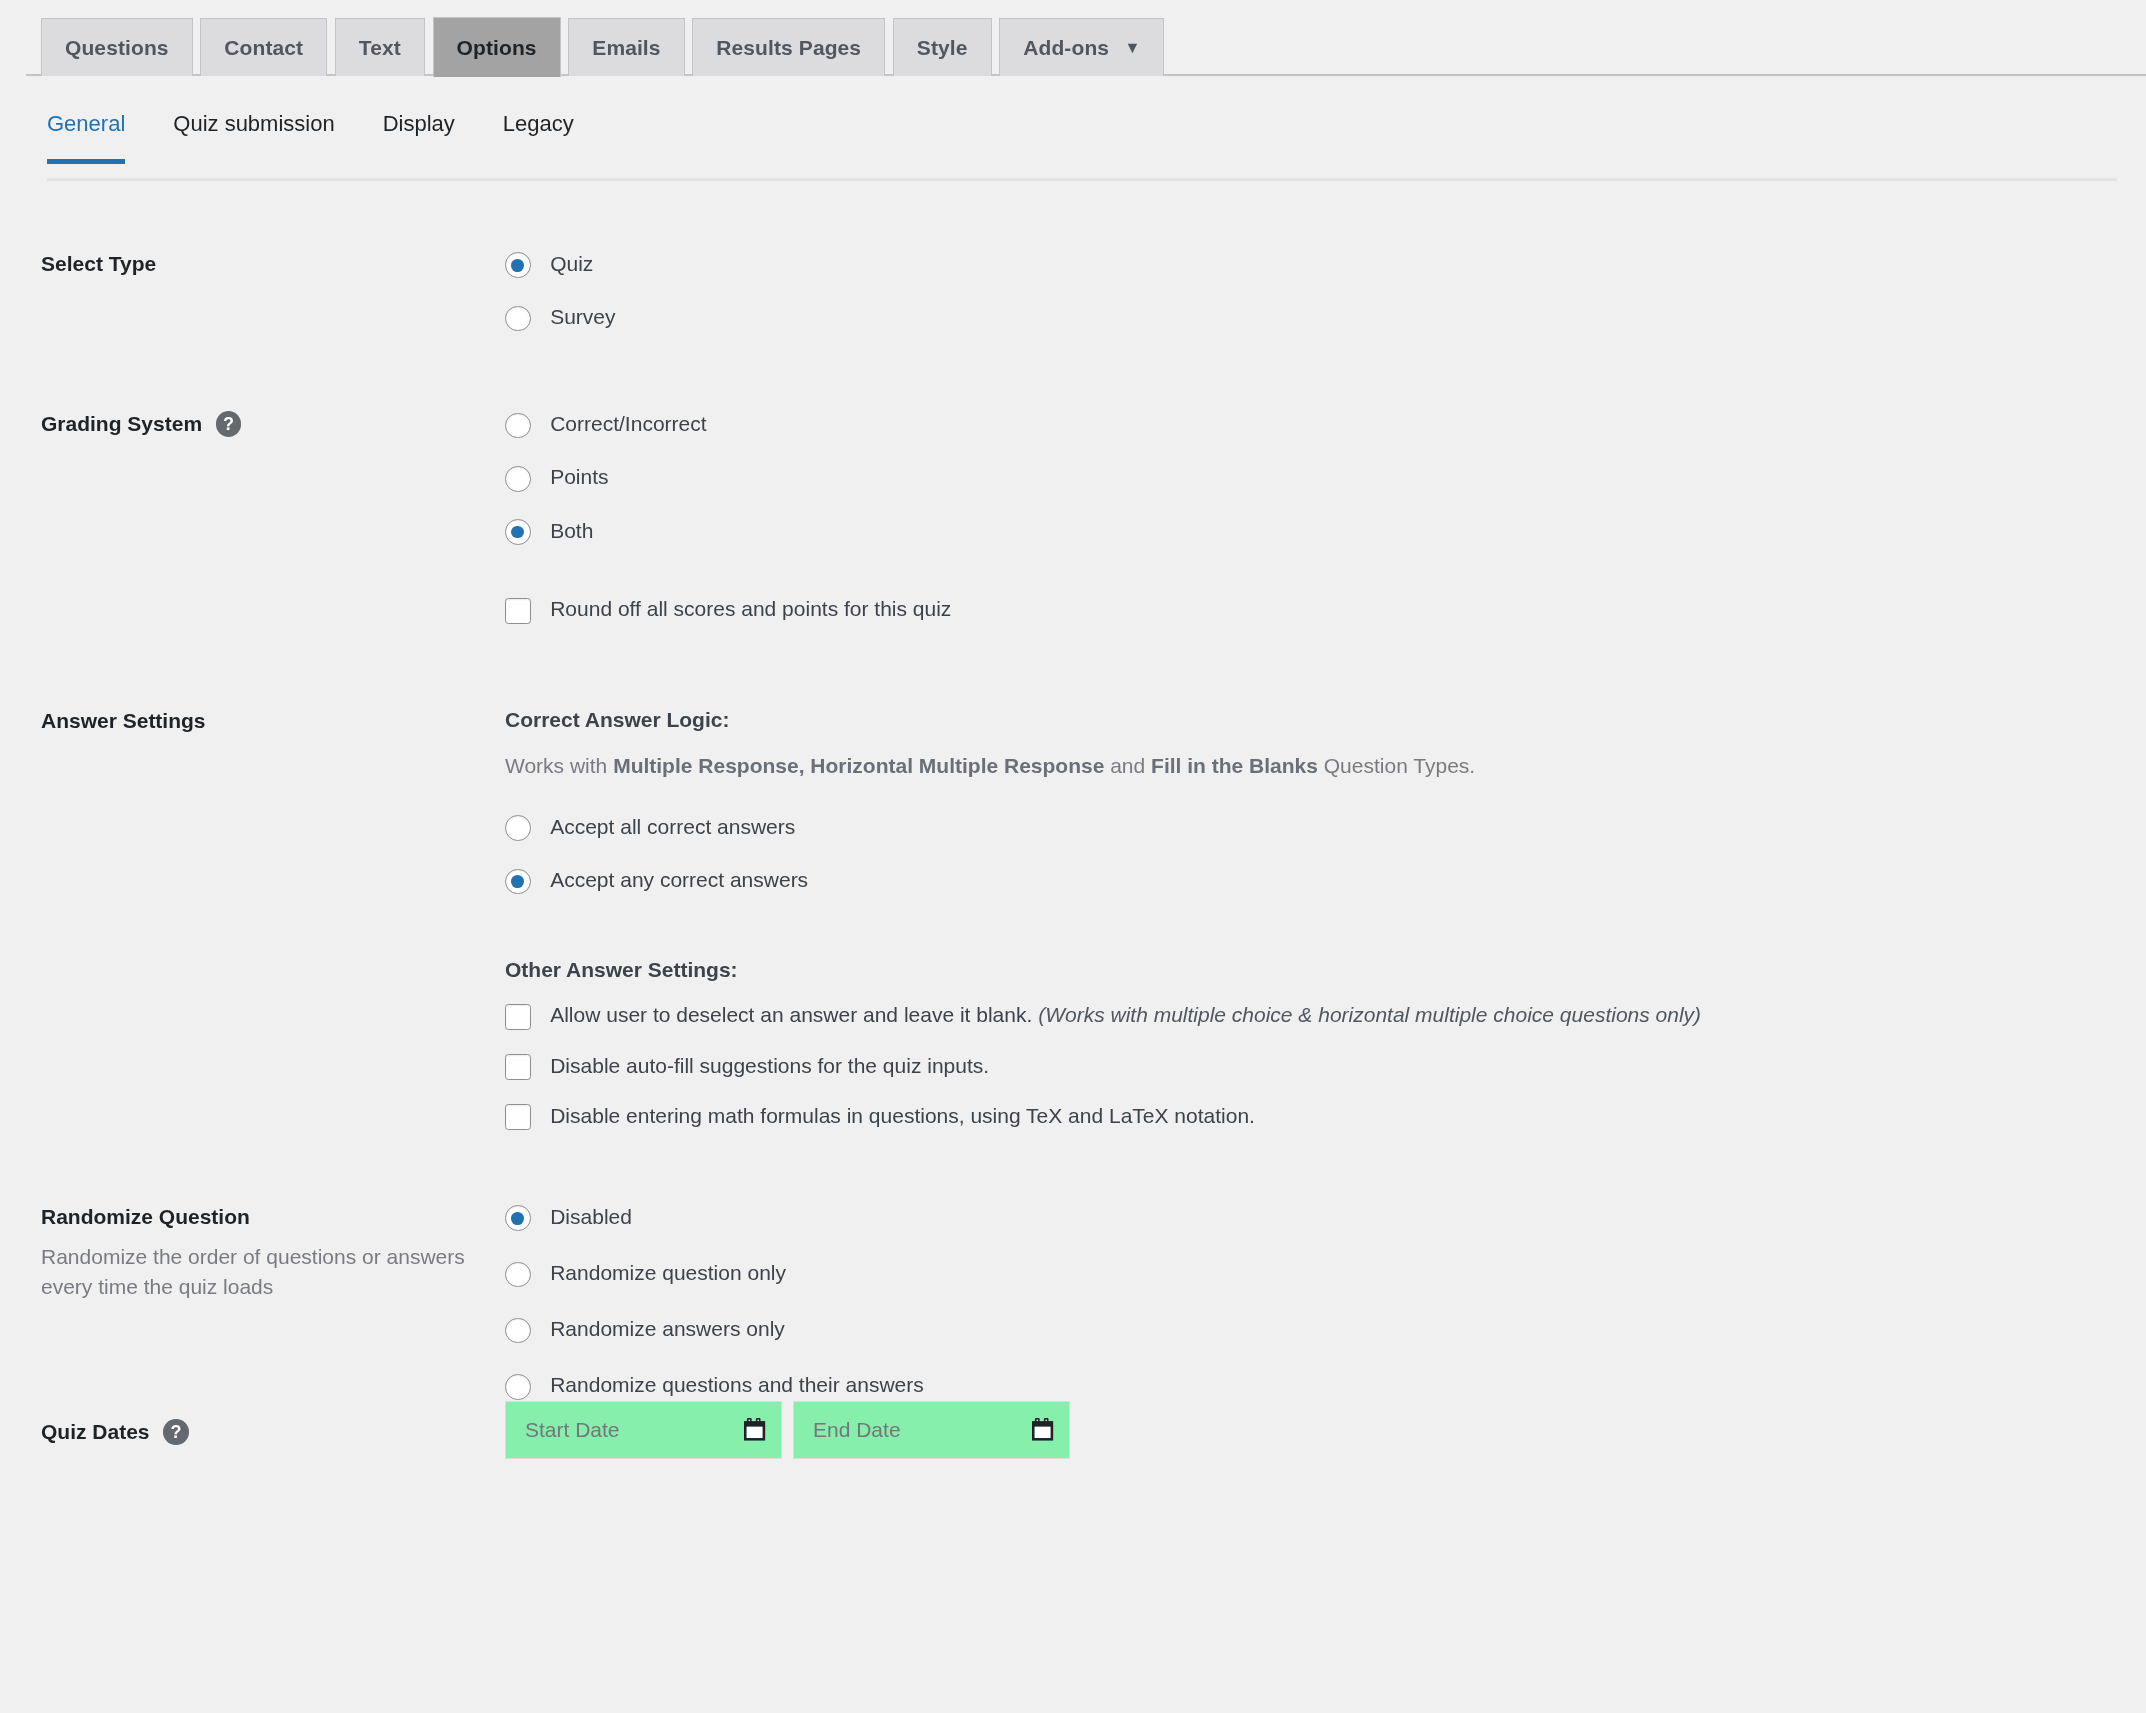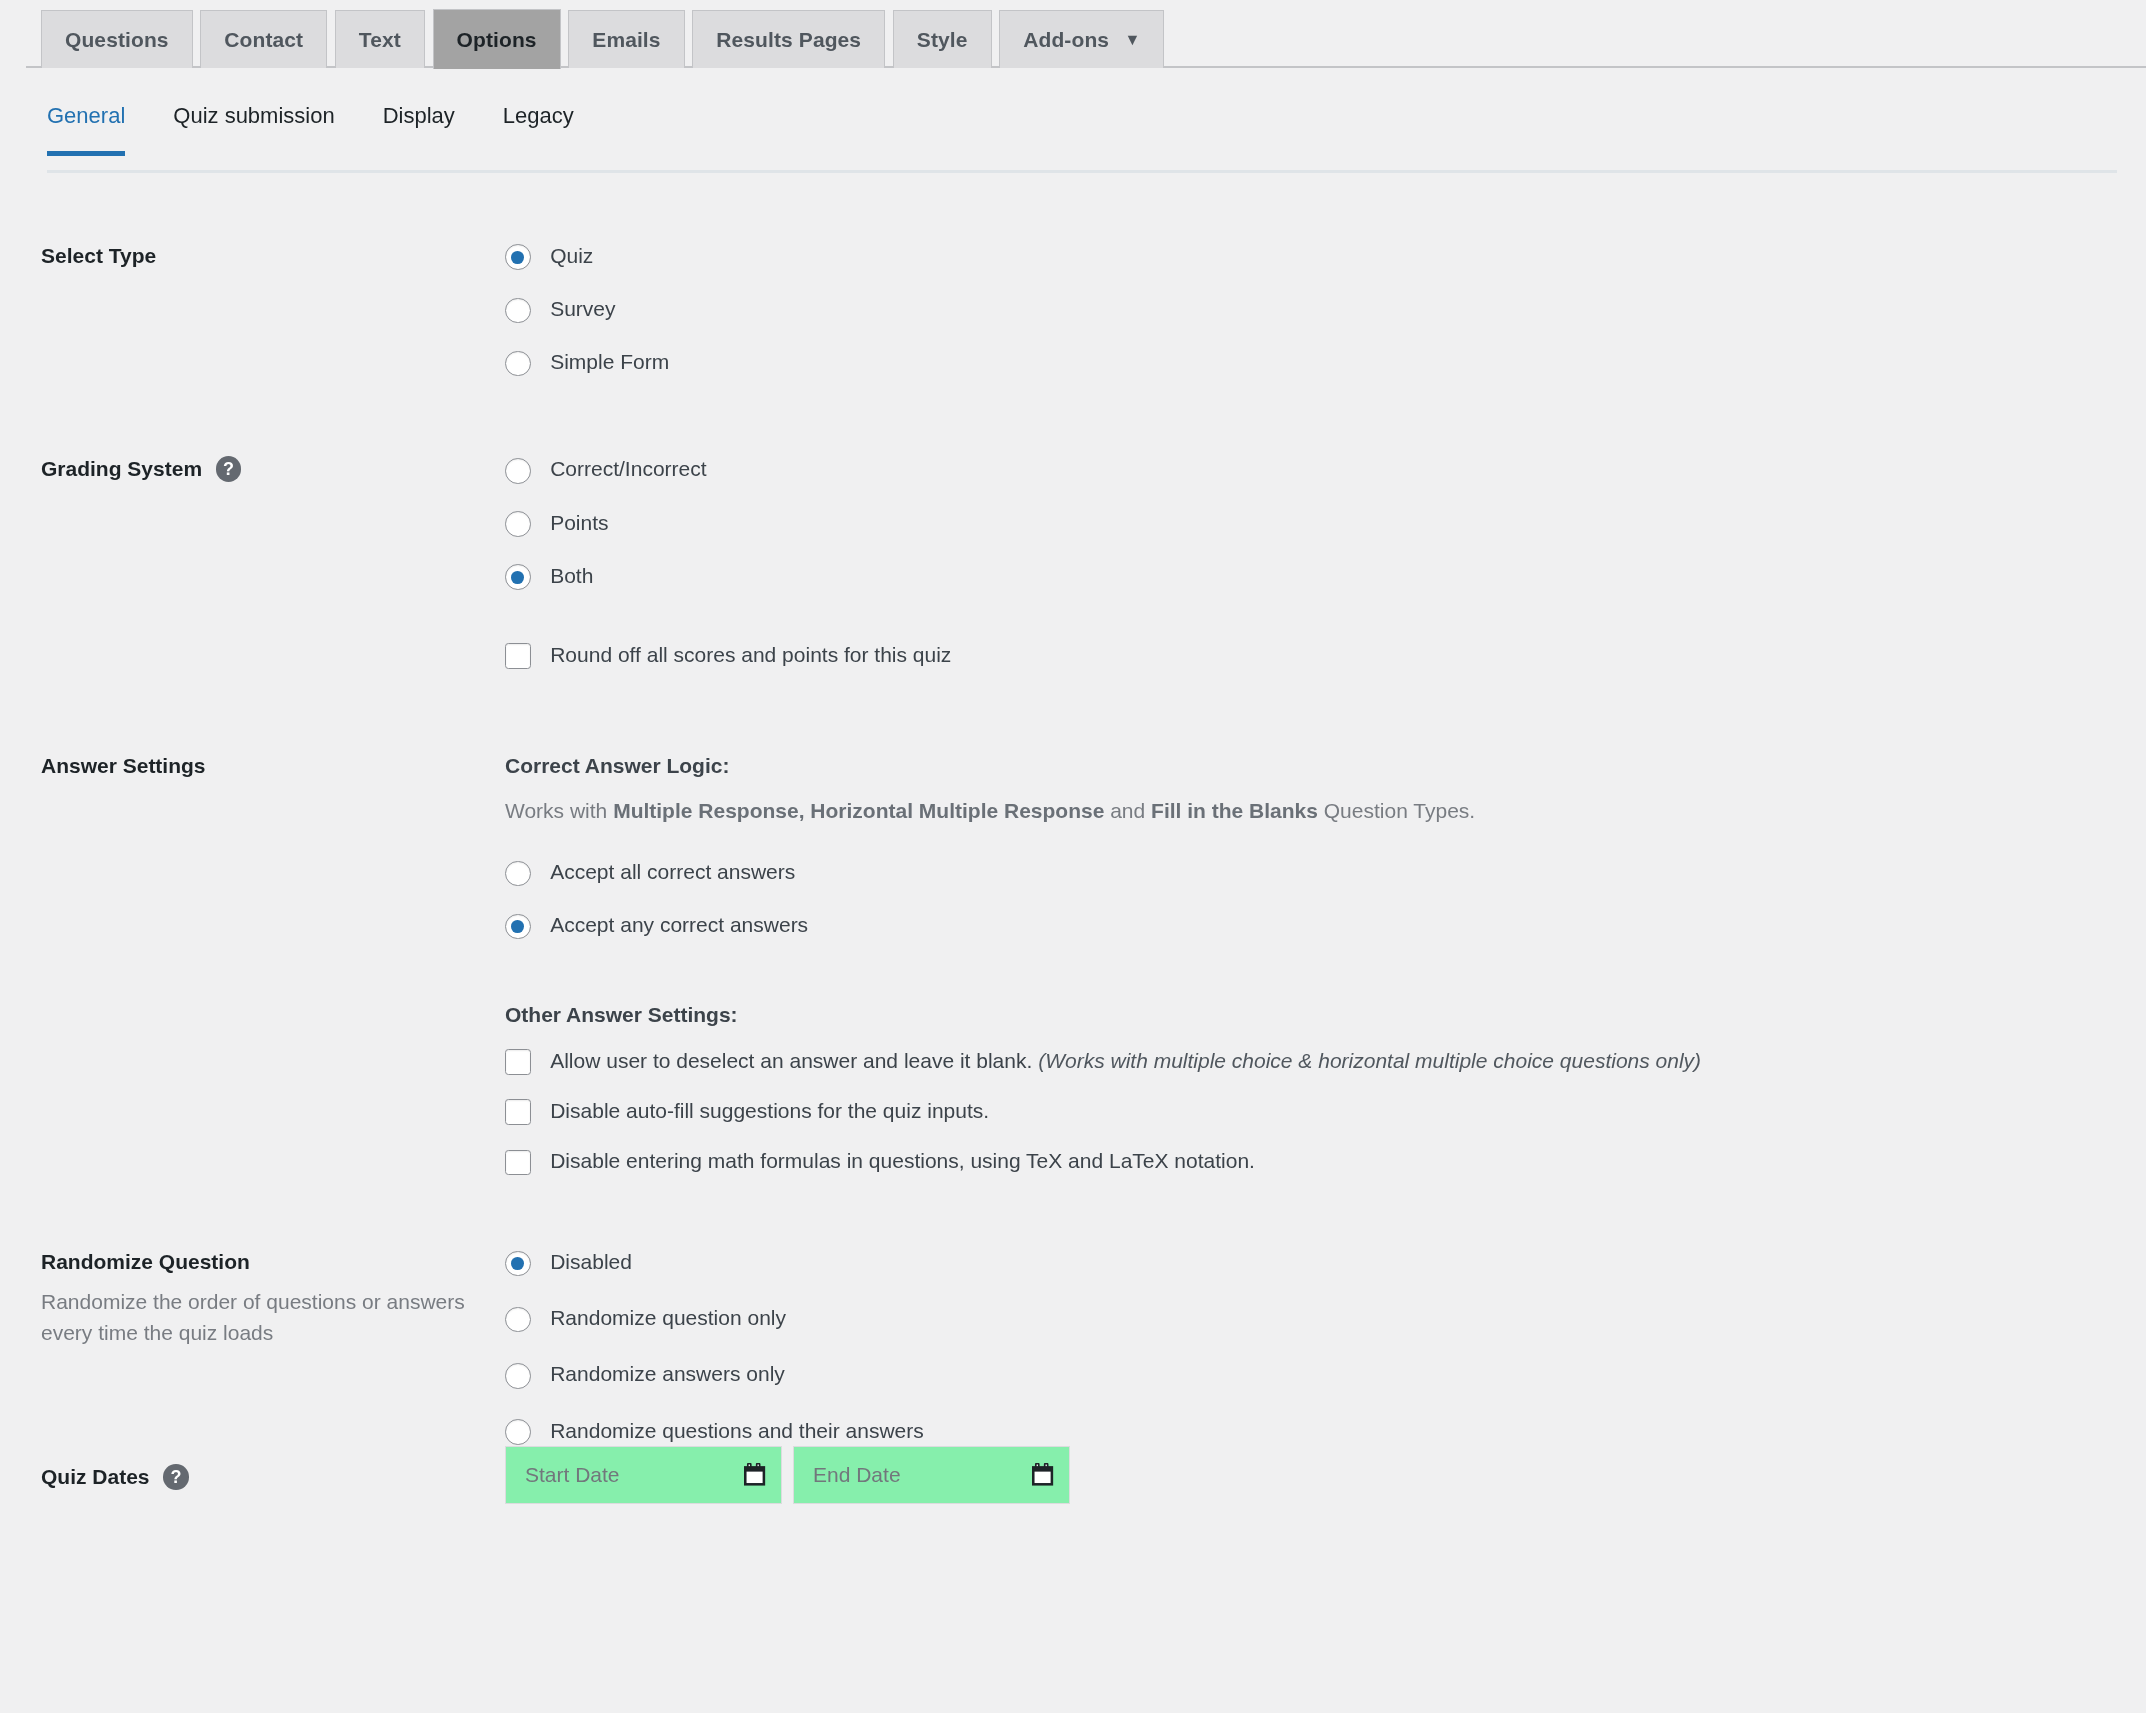--- a/index.html
+++ b/index.html
@@ -9,21 +9,21 @@
     width: 2147px;
     height: 1714px;
     background: #f0f0f1;
     font-family: "Liberation Sans", sans-serif;
     -webkit-font-smoothing: antialiased;
   }
 
   
   .tabbar {
     position: relative;
-    height: 68px;
+    height: 76px;
     padding-left: 41px;
     display: flex;
     align-items: flex-end;
   }
   .tabbar::after {
     content: "";
     position: absolute;
     left: 25.6px;
     right: 0;
     bottom: 0;
@@ -301,24 +301,20 @@
         </div>
     </div>
     <div class="row-field">
       <label class="choice">
         <span class="radio checked"></span>
         <span class="choice-label">Quiz</span>
       </label>
       <label class="choice">
         <span class="radio"></span>
         <span class="choice-label">Survey</span>
-      </label>
-      <label class="choice">
-        <span class="radio"></span>
-        <span class="choice-label">Simple Form</span>
       </label>
     </div>
   </div>
 
   <div class="row" style="margin-bottom:83px;">
     <div class="row-label">
       <div class="title">
         <span>Grading System</span>
         <span class="help-icon">?</span>
       </div>

